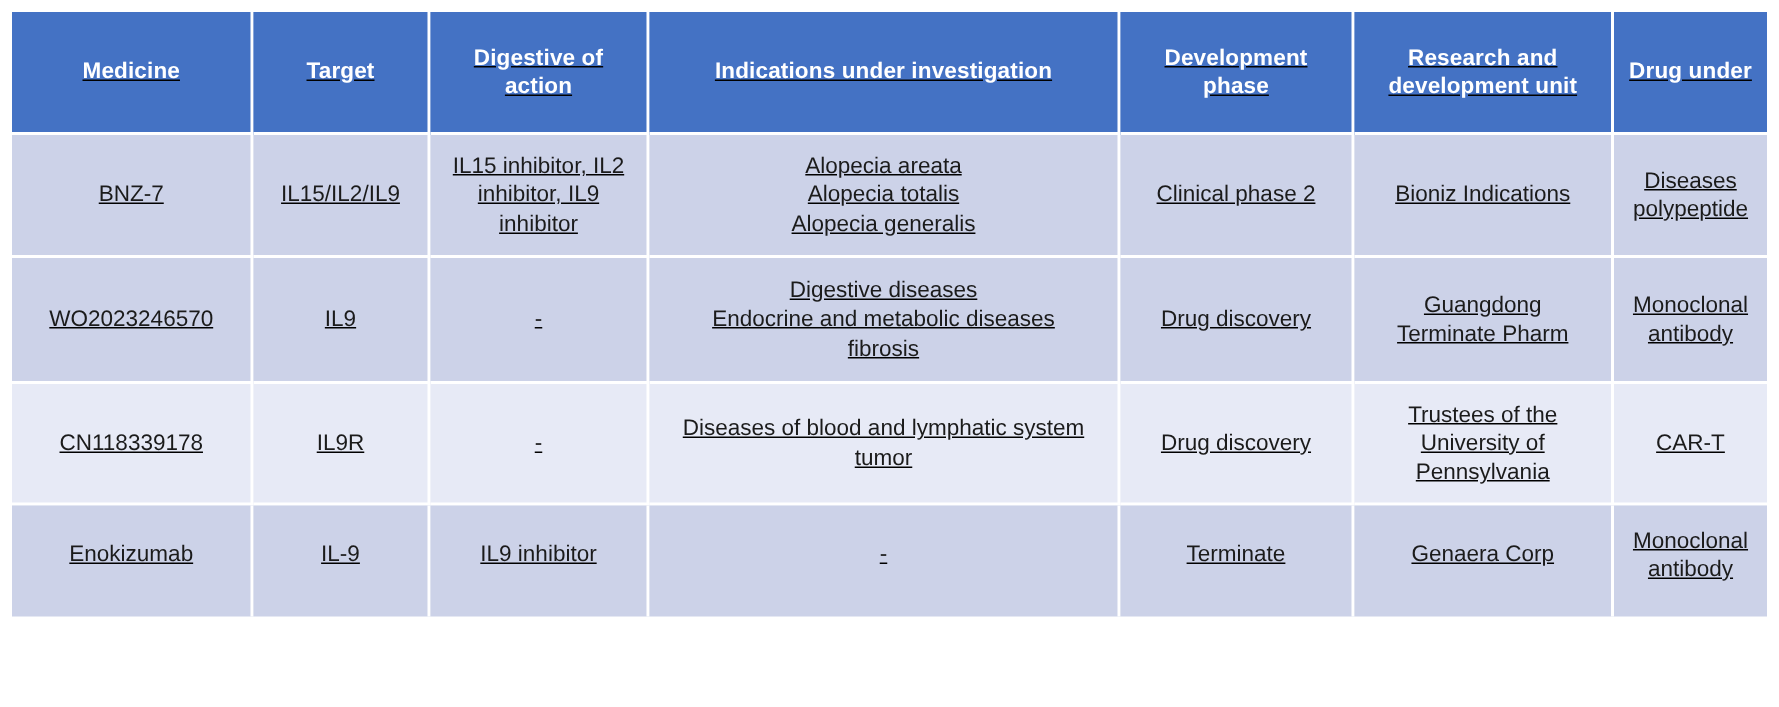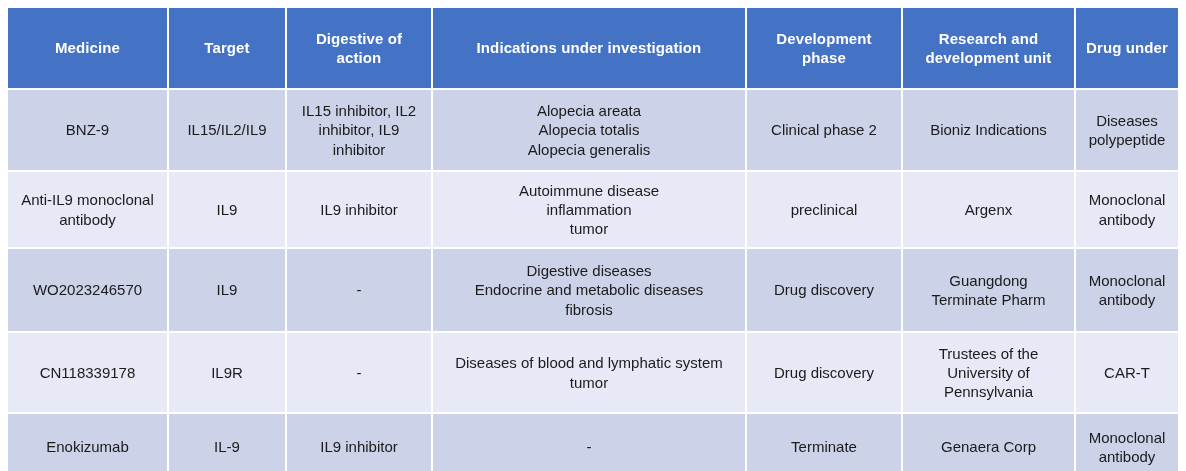--- a/index.html
+++ b/index.html
@@ -14,20 +14,21 @@
     overflow: hidden;
   }
 
   #table-wrap {
     position: absolute;
     left: 8px;
     top: 8px;
     width: 1170px;
     height: 463px;
     background: #ffffff;
+    text-decoration: underline;
   }
 
   table.drug-table {
     width: 1170px;
     border-collapse: separate;
     border-spacing: 0;
     table-layout: fixed;
   }
 
   table.drug-table th,
@@ -106,45 +107,32 @@
         <th>Indications under investigation</th>
         <th>Development
 phase</th>
         <th>Research and
 development unit</th>
         <th>Drug under</th>
       </tr>
     </thead>
     <tbody>
       <tr class="row-dark r1">
-        <td>BNZ-9</td>
+        <td>BNZ-7</td>
         <td>IL15/IL2/IL9</td>
         <td>IL15 inhibitor, IL2
 inhibitor, IL9
 inhibitor</td>
         <td>Alopecia areata
 Alopecia totalis
 Alopecia generalis</td>
         <td>Clinical phase 2</td>
         <td>Bioniz Indications</td>
         <td>Diseases
 polypeptide</td>
-      </tr>
-      <tr class="row-light r2">
-        <td>Anti-IL9 monoclonal
-antibody</td>
-        <td>IL9</td>
-        <td>IL9 inhibitor</td>
-        <td>Autoimmune disease
-inflammation
-tumor</td>
-        <td>preclinical</td>
-        <td>Argenx</td>
-        <td>Monoclonal
-antibody</td>
       </tr>
       <tr class="row-dark r3">
         <td>WO2023246570</td>
         <td class="align-top-cell">IL9</td>
         <td>-</td>
         <td>Digestive diseases
 Endocrine and metabolic diseases
 fibrosis</td>
         <td>Drug discovery</td>
         <td>Guangdong

